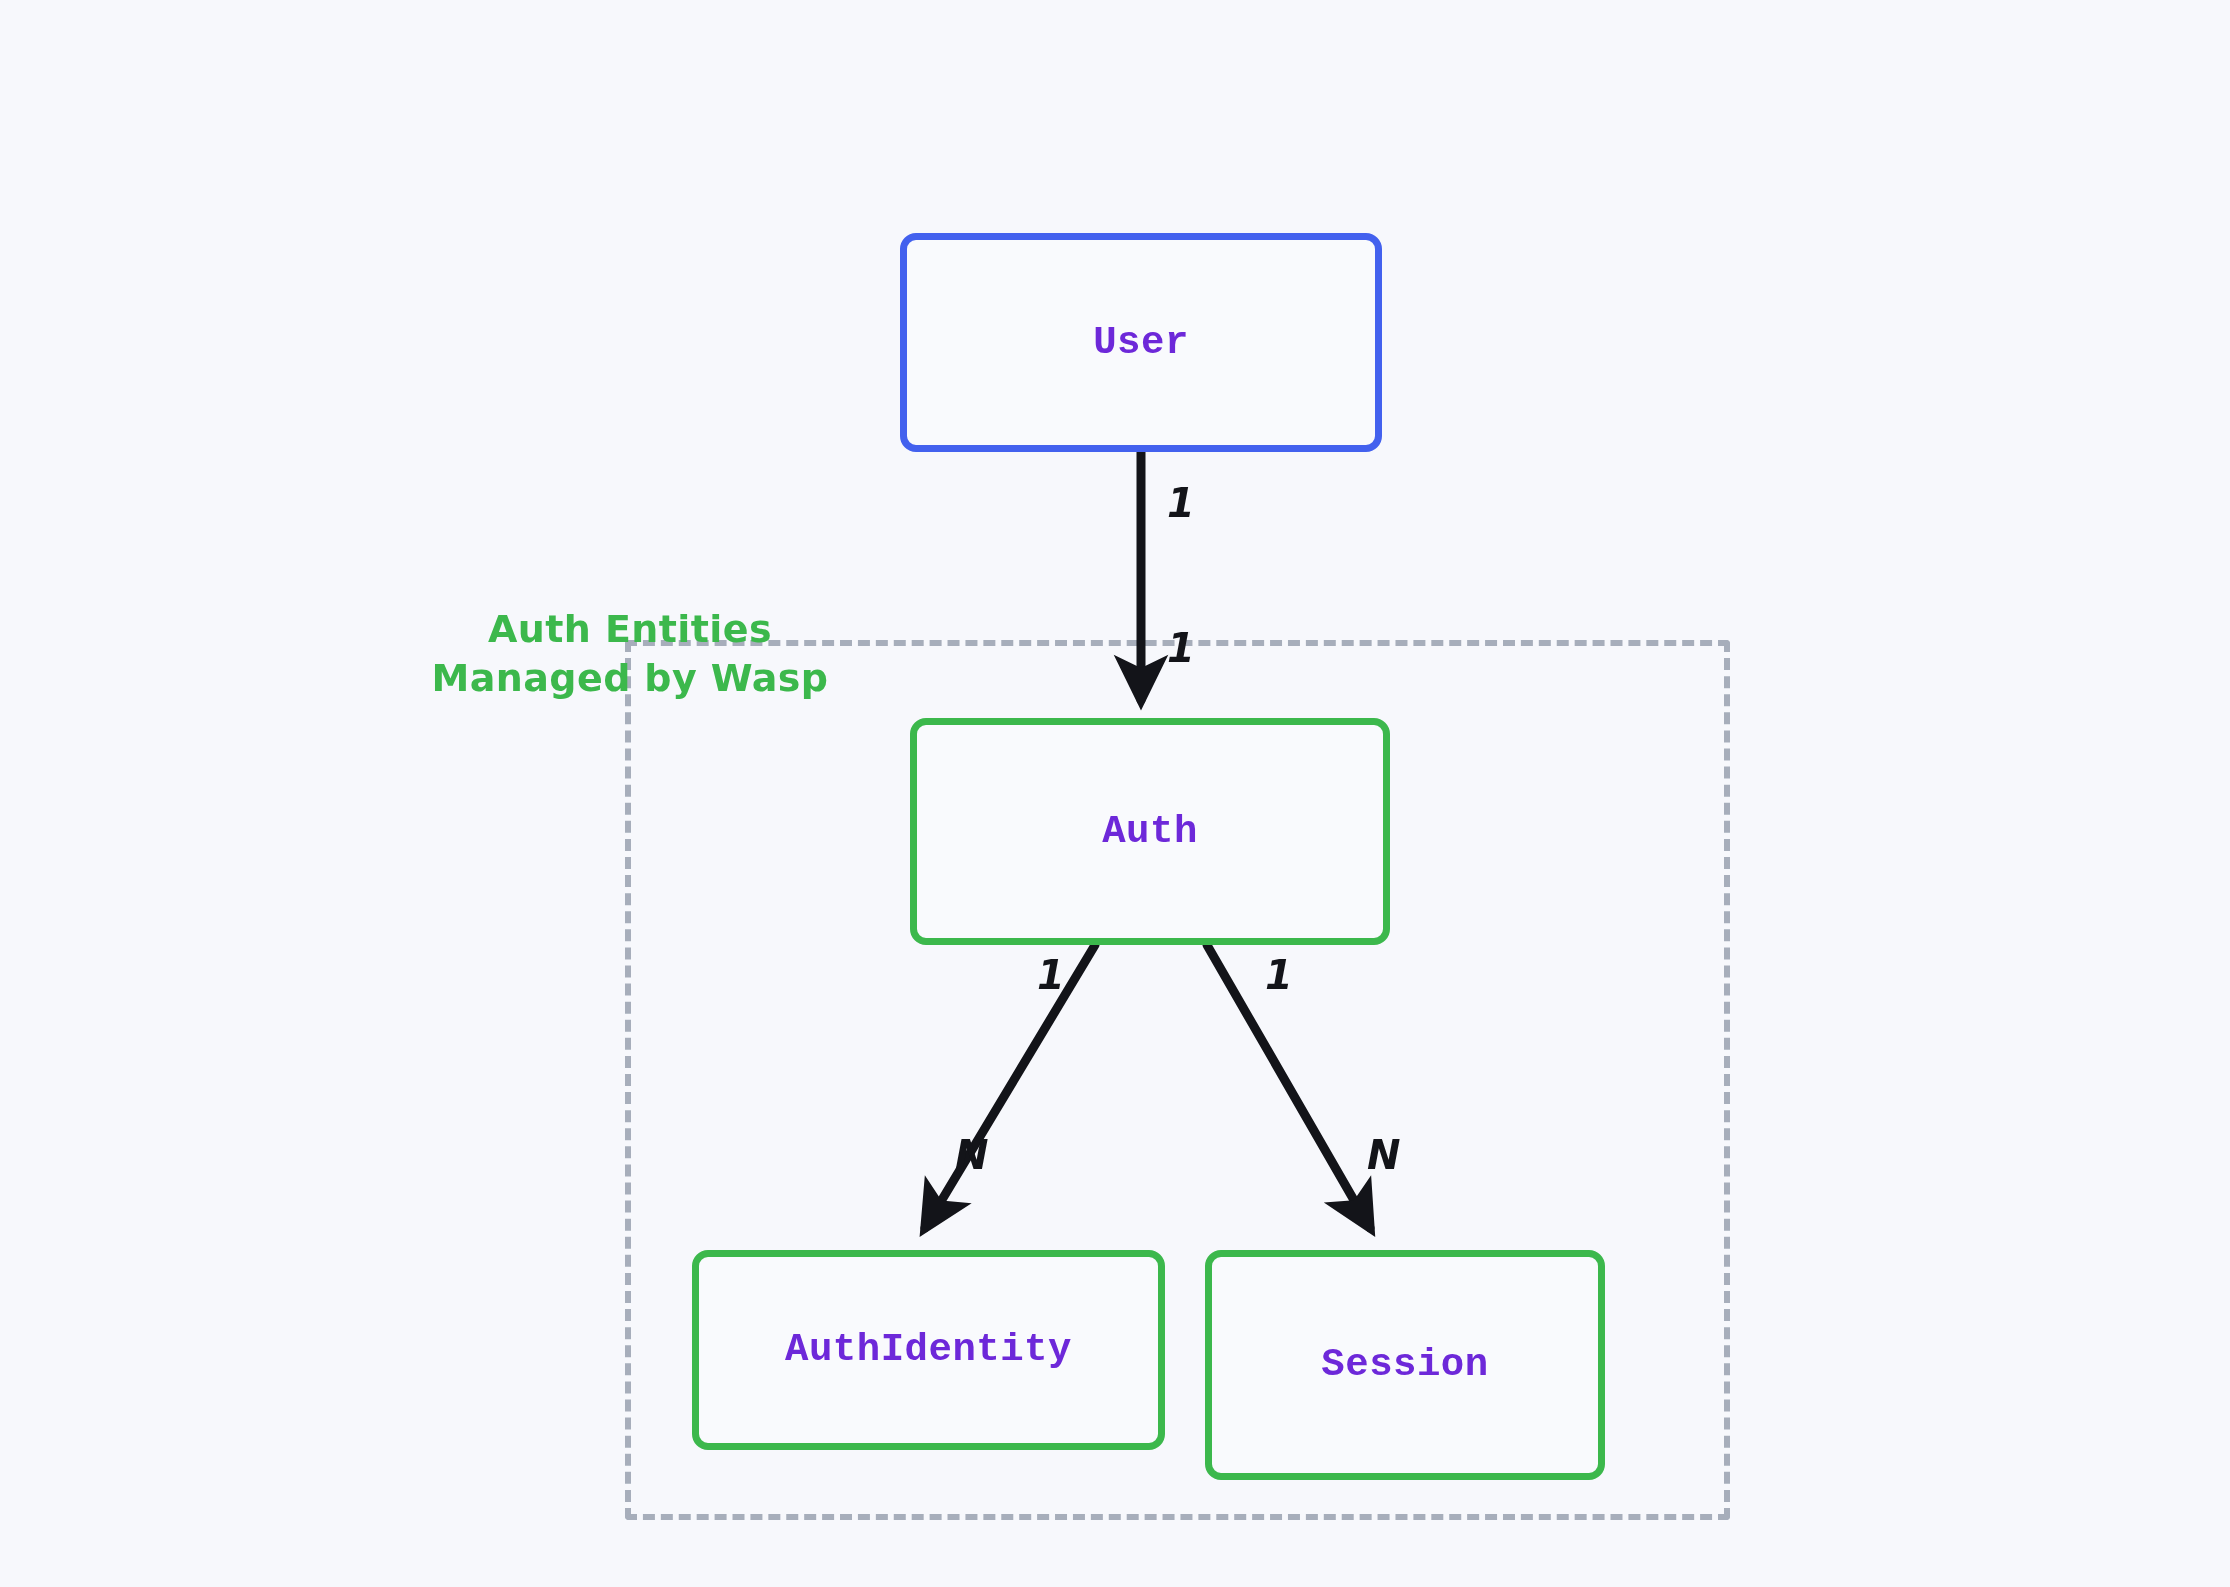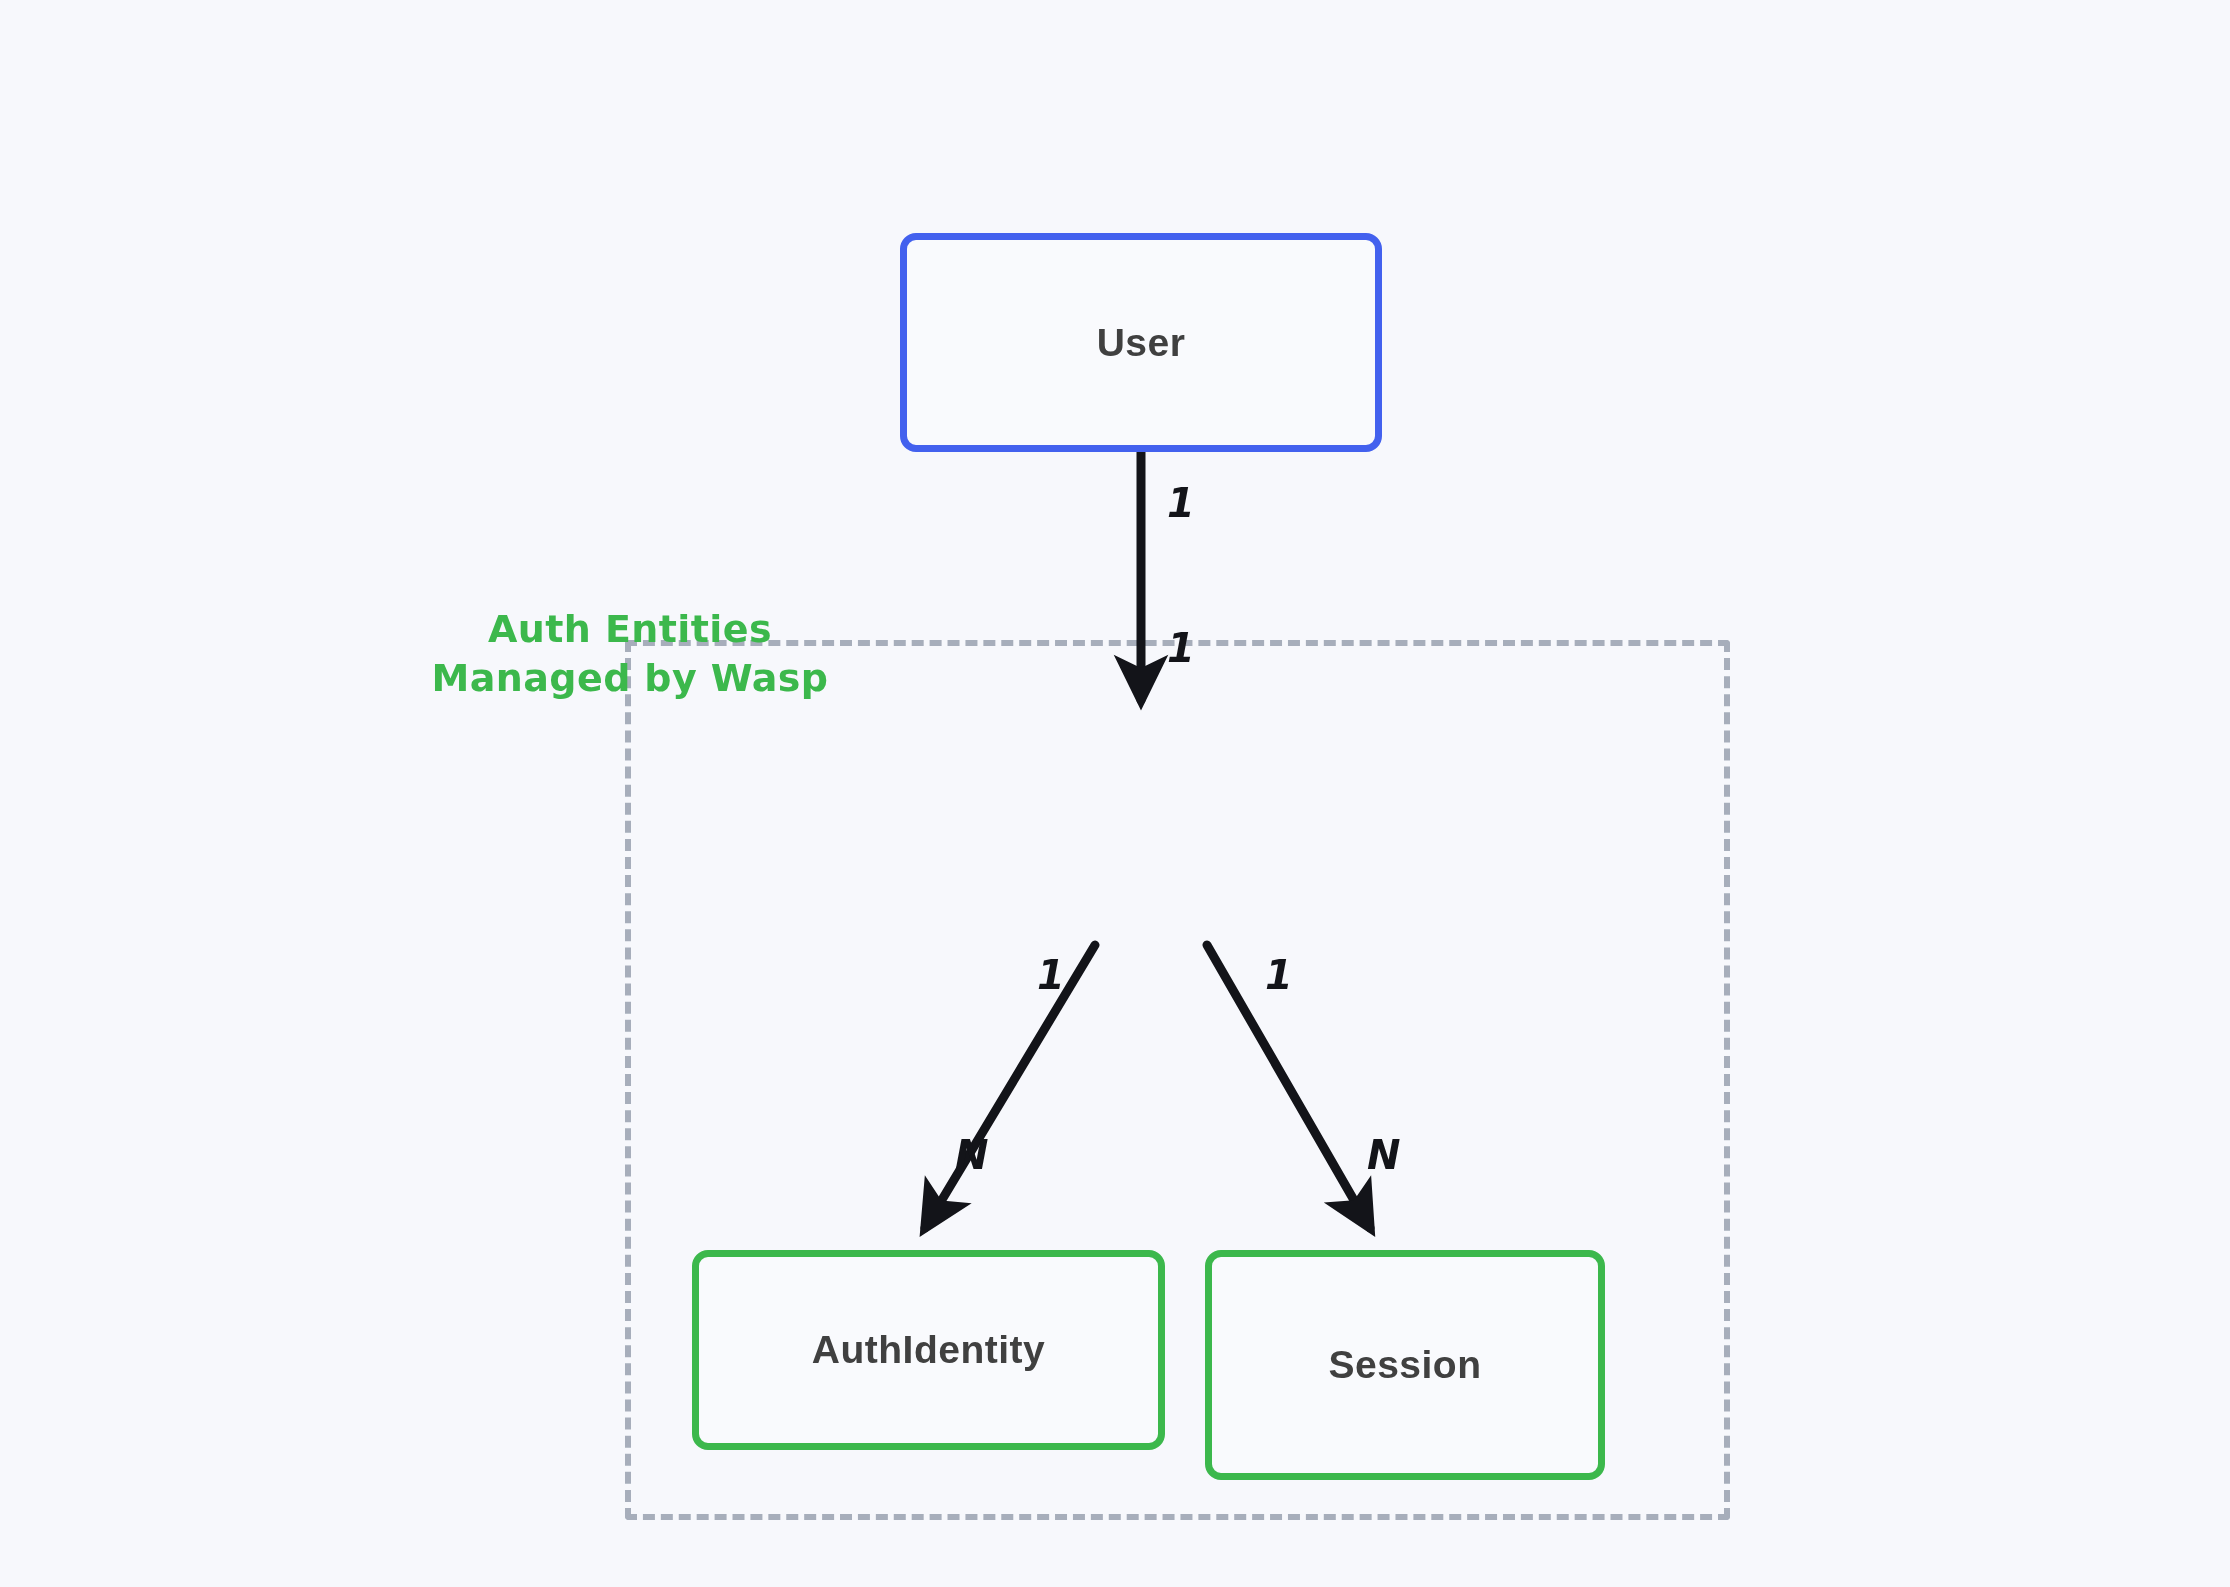--- a/index.html
+++ b/index.html
@@ -74,22 +74,22 @@
 
   
   .node {
     position: absolute;
     box-sizing: border-box;
     display: flex;
     align-items: center;
     justify-content: center;
     border-radius: 16px;
     background: #f9fafd;
-    color: #404040;
-    font-family: Liberation Sans, sans-serif;
+    color: #6d28d9;
+    font-family: Liberation Mono, monospace;
     font-size: 39px;
     font-weight: 700;
     letter-spacing: 0.5px;
   }
   .node.blue   { border: 7px solid #4361ee; }
   .node.green  { border: 7px solid #3cb84c; }
 
   #node-user {
     left: 900px;  top: 233px;  width: 482px;  height: 219px;
   }
@@ -149,20 +149,23 @@
   </svg>
 
 
   <div class="group-label">Auth Entities
 Managed by Wasp</div>
 
   <div id="node-user" class="node blue">
     <span>User</span>
   </div>
 
+  <div id="node-auth" class="node green">
+    <span>Auth</span>
+  </div>
 
   <div id="node-authidentity" class="node green">
     <span>AuthIdentity</span>
   </div>
 
   <div id="node-session" class="node green">
     <span>Session</span>
   </div>
 
   <div id="label-user-auth-src" class="edge-label">1</div>

